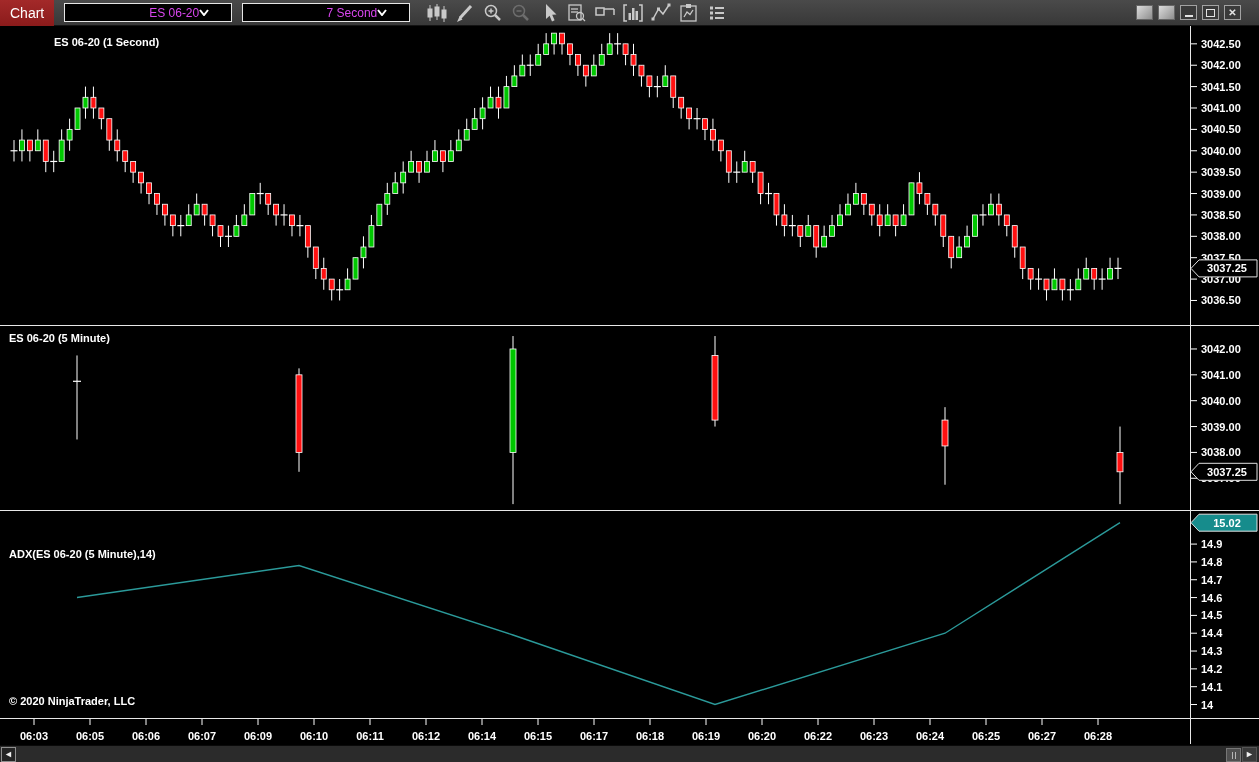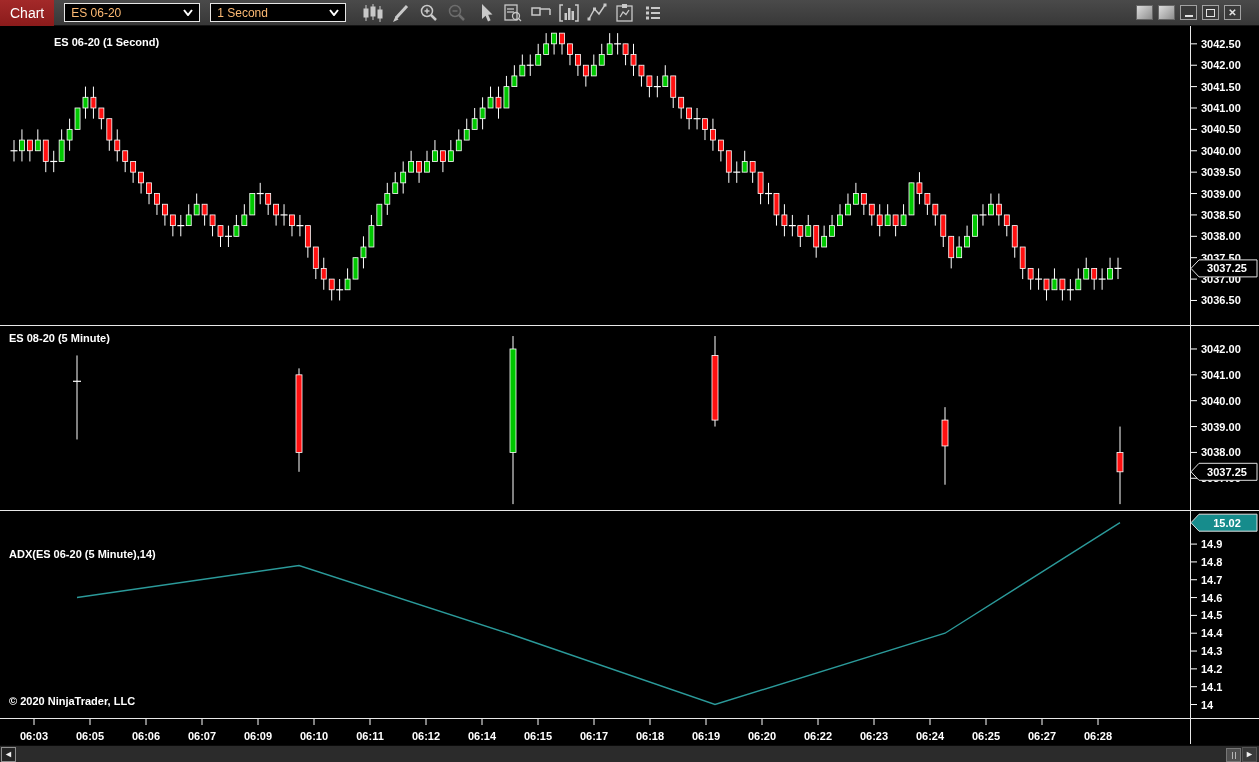--- a/index.html
+++ b/index.html
@@ -4,22 +4,22 @@
 <style>
   html,body{margin:0;padding:0;background:#000;}
   #window{position:relative;width:1259px;height:762px;background:#000;overflow:hidden;
           font-family:"Liberation Sans",sans-serif;}
   
   #titlebar{position:absolute;top:0;left:0;width:1259px;height:26px;
             background:linear-gradient(#4a4a4a,#383838);display:flex;align-items:center;
             border-bottom:1px solid #141414;box-sizing:border-box;}
   .menu-btn{height:26px;line-height:26px;padding:16px 10px;min-width:32px;text-align:center;
             background:linear-gradient(#b23232,#7c1212);color:#fff;font-size:14px;cursor:default;}
-  .dd{display:flex;align-items:center;justify-content:space-between;width:122px;height:17px;
-      background:#000;border:1px solid #e6e6e6;color:#fdba74;font-size:12px;padding:0 6px;margin-left:10px;}
+  .dd{display:flex;align-items:center;justify-content:flex-end;width:122px;height:17px;
+      background:#000;border:1px solid #e6e6e6;color:#d946ef;font-size:12px;padding:0 22px;margin-left:10px;}
   .dd svg{flex:0 0 auto;}
   #tools{display:flex;gap:3px;margin-left:14px;align-items:center;}
   .tool{width:25px;height:22px;display:flex;align-items:center;justify-content:center;}
   #winctl{margin-left:auto;display:flex;gap:5px;padding-right:18px;align-items:center;}
   .sqbtn{width:15px;height:13px;background:linear-gradient(135deg,#dcdcdc,#8e8e8e);border:1px solid #666;}
   .wbtn{width:15px;height:13px;background:#3a3a3a;border:1px solid #a2a2a2;display:flex;
         align-items:flex-end;justify-content:center;color:#e3e3e3;font-size:9px;line-height:1;box-sizing:content-box;}
   .g-min{width:8px;height:2px;background:#e3e3e3;margin-bottom:2px;}
   .g-max{width:7px;height:6px;border:1px solid #e3e3e3;margin-bottom:2px;}
   .g-close{align-self:center;font-weight:bold;font-size:10px;}
@@ -48,21 +48,21 @@
     <div class="menu-btn">Chart</div>
 
     <div class="dd">
       <span>ES 06-20</span>
       <svg width="10" height="7" viewBox="0 0 10 7">
           <polyline points="1,1 5,6 9,1" fill="none" stroke="#fff" stroke-width="2"></polyline>
         </svg>
     </div>
 
     <div class="dd">
-      <span>1 Second</span>
+      <span>7 Second</span>
       <svg width="10" height="7" viewBox="0 0 10 7">
           <polyline points="1,1 5,6 9,1" fill="none" stroke="#fff" stroke-width="2"></polyline>
         </svg>
     </div>
 
     <div id="tools">
       <div class="tool">
         <svg width="24" height="22" viewBox="0 0 24 22">
           <g stroke="#c9c9c9" fill="#c9c9c9">
               <line x1="5" y1="3" x2="5" y2="19"></line>
@@ -606,21 +606,21 @@
         <line x1="986" y1="719" x2="986" y2="725" stroke="#fff" stroke-width="1"></line>
         <text x="986" y="740" text-anchor="middle" fill="#ffffff" font-size="11" font-weight="bold" font-family="Liberation Sans, sans-serif">06:25</text>
         <line x1="1042" y1="719" x2="1042" y2="725" stroke="#fff" stroke-width="1"></line>
         <text x="1042" y="740" text-anchor="middle" fill="#ffffff" font-size="11" font-weight="bold" font-family="Liberation Sans, sans-serif">06:27</text>
         <line x1="1098" y1="719" x2="1098" y2="725" stroke="#fff" stroke-width="1"></line>
         <text x="1098" y="740" text-anchor="middle" fill="#ffffff" font-size="11" font-weight="bold" font-family="Liberation Sans, sans-serif">06:28</text>
       </g>
     </svg>
 
   <div class="ptitle" id="ptitle-1">ES 06-20 (1 Second)</div>
-  <div class="ptitle" id="ptitle-2">ES 08-20 (5 Minute)</div>
+  <div class="ptitle" id="ptitle-2">ES 06-20 (5 Minute)</div>
   <div class="ptitle" id="ptitle-3">ADX(ES 06-20 (5 Minute),14)</div>
   <div id="copyright">© 2020 NinjaTrader, LLC</div>
 
   <div id="scrollbar">
     <div class="sb-btn" id="sb-left">◄</div>
     <div id="sb-handle">
       <span class="grip"></span>
       <span class="grip"></span>
     </div>
     <div class="sb-btn" id="sb-right">►</div>

